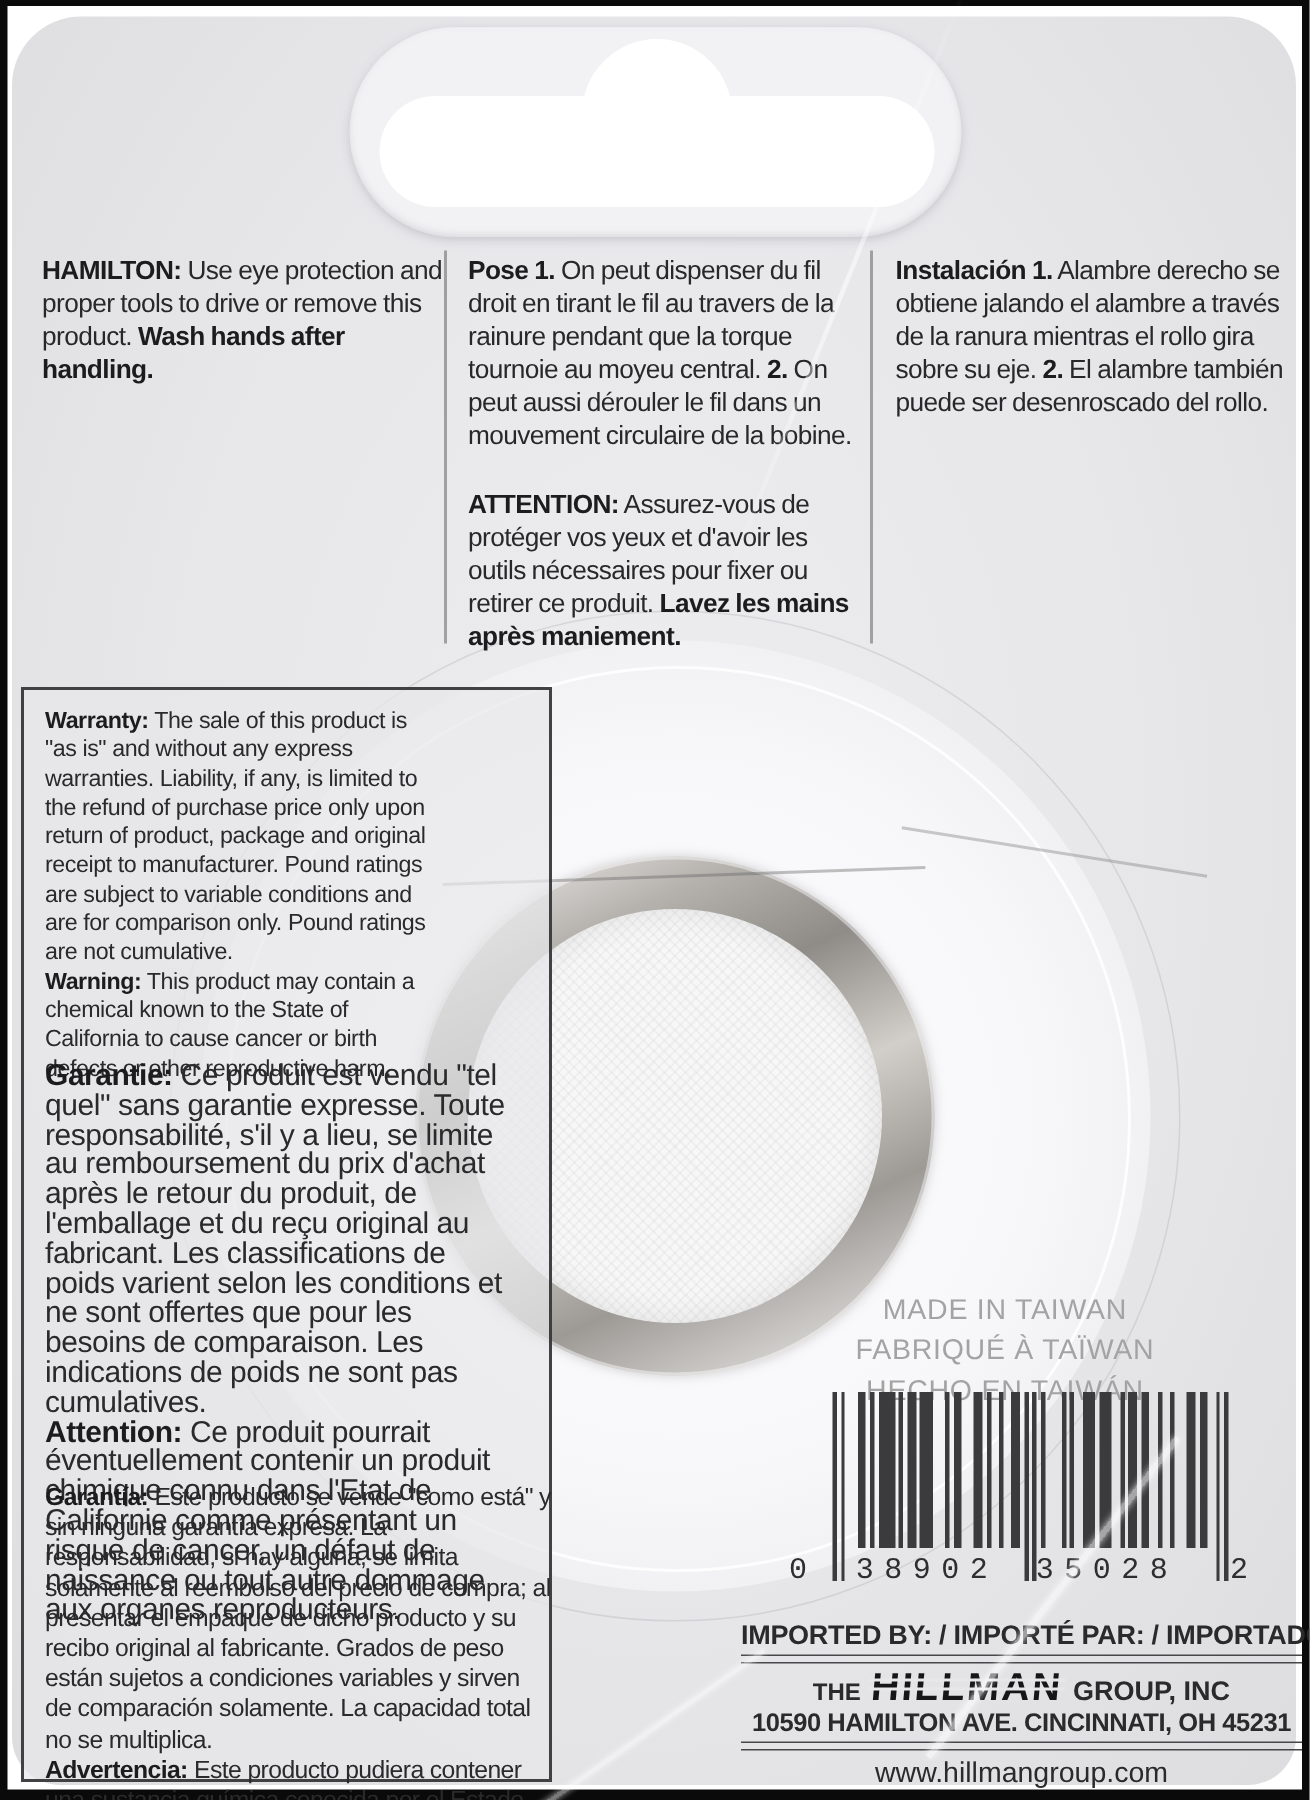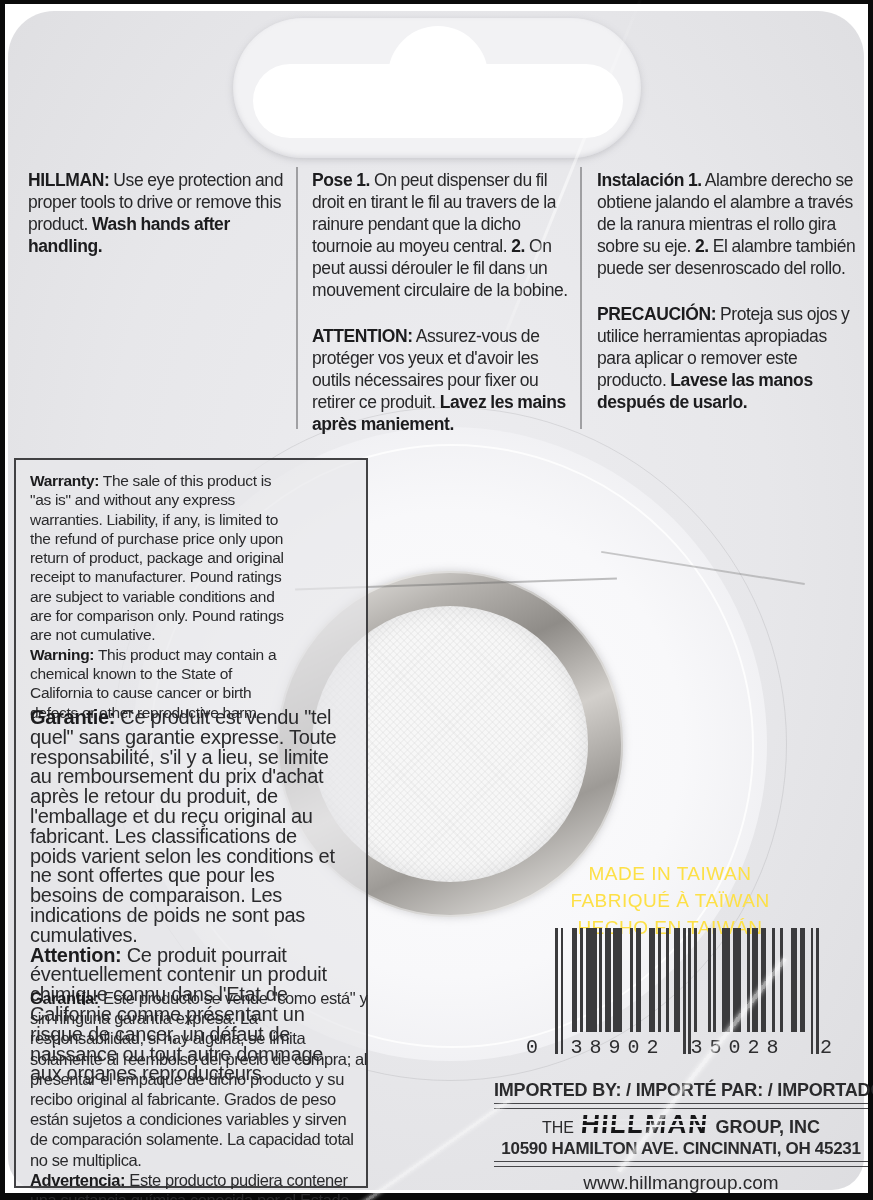--- a/index.html
+++ b/index.html
@@ -43,34 +43,34 @@
   b{font-weight:700;color:#1c1c1e;}
   
   .legal-box{position:absolute;left:14px;top:458px;width:350px;height:726px;
              border:2px solid rgba(28,28,30,.82);background:rgba(231,231,234,.72);}
   .legal-box p{margin:0;color:#2a2a2c;}
   .lg-en{position:absolute;left:14px;top:11px;width:262px;font-size:15.5px;line-height:19.3px;letter-spacing:-0.3px;}
   .lg-fr{position:absolute;left:14px;top:248px;width:314px;font-size:20px;line-height:19.8px;letter-spacing:-0.3px;}
   .lg-es{position:absolute;left:14px;top:528px;width:338px;font-size:16.5px;line-height:20.2px;letter-spacing:-0.4px;}
   
   .origin{position:absolute;left:535px;top:860px;width:270px;text-align:center;
-          font-size:19px;line-height:27px;color:#fde047;letter-spacing:0.5px;}
+          font-size:19px;line-height:27px;color:#a3a3a3;letter-spacing:0.5px;}
   
   .barcode{position:absolute;left:520px;top:926px;width:320px;height:142px;}
   .bars{position:absolute;left:35px;top:2px;width:264px;height:126px;}
   .bars div{position:absolute;top:0;background:#3b3b3d;}
   .bc-digit{position:absolute;top:110px;font-family:"Liberation Mono","DejaVu Sans Mono",monospace;
             font-size:20px;color:#2e2e30;}
   .bc-group{width:112px;text-align:center;letter-spacing:7px;}
   
   .importer{position:absolute;left:494px;top:1080px;width:374px;text-align:center;color:#2a2a2c;}
   .imp-label{font-size:18px;font-weight:700;letter-spacing:-0.2px;white-space:nowrap;}
   .rule{height:4px;border-top:1.4px solid #47474a;border-bottom:1.4px solid #47474a;margin-top:2px;}
   .company{margin-top:2px;display:flex;align-items:baseline;justify-content:center;gap:7px;}
-  .c-the{font-size:16px;font-weight:400;}
+  .c-the{font-size:16px;font-weight:700;}
   .c-brand{font-size:26px;font-weight:800;letter-spacing:1.5px;transform:skewX(-5deg);
            position:relative;color:#161618;line-height:26px;}
   .c-brand i{position:absolute;left:-2px;right:-2px;height:1.6px;background:#e7e7ea;font-style:normal;}
   .c-rest{font-size:18px;font-weight:700;}
   .address{font-size:17px;font-weight:700;letter-spacing:-0.3px;margin-top:1px;white-space:nowrap;text-align:center;}
   .website{font-size:19px;margin-top:5px;}
   
   .crease{position:absolute;pointer-events:none;}
   .cr1{left:560px;top:-20px;width:3px;height:430px;transform:rotate(22deg);
        background:linear-gradient(to bottom,rgba(255,255,255,0),rgba(255,255,255,.55),rgba(255,255,255,0));}
@@ -95,31 +95,30 @@
 
   <div class="big-circle"></div>
   <div class="arc2"></div>
   <div class="arc1"></div>
   <div class="coil"></div>
   <div class="hub"></div>
   <div class="wire1"></div>
   <div class="wire2"></div>
 
   <div class="col col-en">
-    <p><b>HILLMAN:</b><span> Use eye protection and proper tools to drive or remove this product. </span><b>Wash hands after handling.</b></p>
+    <p><b>HAMILTON:</b><span> Use eye protection and proper tools to drive or remove this product. </span><b>Wash hands after handling.</b></p>
   </div>
 
   <div class="col col-fr">
-    <p><b>Pose 1.</b><span> On peut dispenser du fil droit en tirant le fil au travers de la rainure pendant que la dicho tournoie au moyeu central. </span><b>2.</b><span> On peut aussi dérouler le fil dans un mouvement circulaire de la bobine.</span></p>
+    <p><b>Pose 1.</b><span> On peut dispenser du fil droit en tirant le fil au travers de la rainure pendant que la torque tournoie au moyeu central. </span><b>2.</b><span> On peut aussi dérouler le fil dans un mouvement circulaire de la bobine.</span></p>
     <p><b>ATTENTION:</b><span> Assurez-vous de protéger vos yeux et d'avoir les outils nécessaires pour fixer ou retirer ce produit. </span><b>Lavez les mains après maniement.</b></p>
   </div>
 
   <div class="col col-es">
     <p><b>Instalación 1.</b><span> Alambre derecho se obtiene jalando el alambre a través de la ranura mientras el rollo gira sobre su eje. </span><b>2.</b><span> El alambre también puede ser desenroscado del rollo.</span></p>
-    <p><b>PRECAUCIÓN:</b><span> Proteja sus ojos y utilice herramientas apropiadas para aplicar o remover este producto. </span><b>Lavese las manos después de usarlo.</b></p>
   </div>
 
   <div class="legal-box">
     <p class="lg-en"><b>Warranty:</b><span> The sale of this product is "as is" and without any express warranties. Liability, if any, is limited to the refund of purchase price only upon return of product, package and original receipt to manufacturer. Pound ratings are subject to variable conditions and are for comparison only. Pound ratings are not cumulative.</span><br><b>Warning:</b><span> This product may contain a chemical known to the State of California to cause cancer or birth defects or other reproductive harm.</span></p>
     <p class="lg-fr"><b>Garantie:</b><span> Ce produit est vendu "tel quel" sans garantie expresse. Toute responsabilité, s'il y a lieu, se limite au remboursement du prix d'achat après le retour du produit, de l'emballage et du reçu original au fabricant. Les classifications de poids varient selon les conditions et ne sont offertes que pour les besoins de comparaison. Les indications de poids ne sont pas cumulatives.</span><br><b>Attention:</b><span> Ce produit pourrait éventuellement contenir un produit chimique connu dans l'Etat de Californie comme présentant un risque de cancer, un défaut de naissance ou tout autre dommage aux organes reproducteurs.</span></p>
     <p class="lg-es"><b>Garantía:</b><span> Este producto se vende "como está" y sin ninguna garantía expresa. La responsabilidad, si hay alguna, se limita solamente al reembolso del precio de compra; al presentar el empaque de dicho producto y su recibo original al fabricante. Grados de peso están sujetos a condiciones variables y sirven de comparación solamente. La capacidad total no se multiplica.</span><br><b>Advertencia:</b><span> Este producto pudiera contener una sustancia química conocida por el Estado de California que pudiera causar cáncer, defectos de nacimiento u otros daños reproductivos.</span></p>
   </div>
 
   <div class="origin">
     <div>MADE IN TAIWAN</div>

